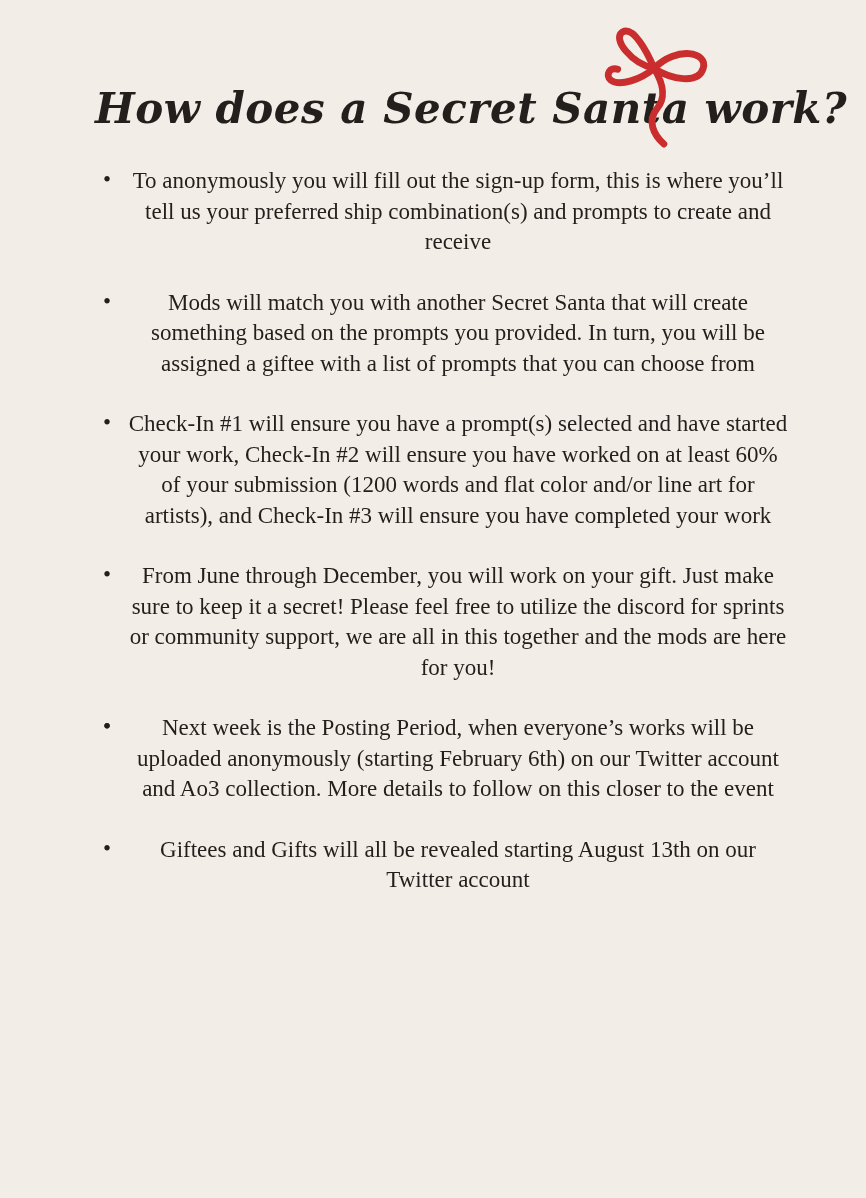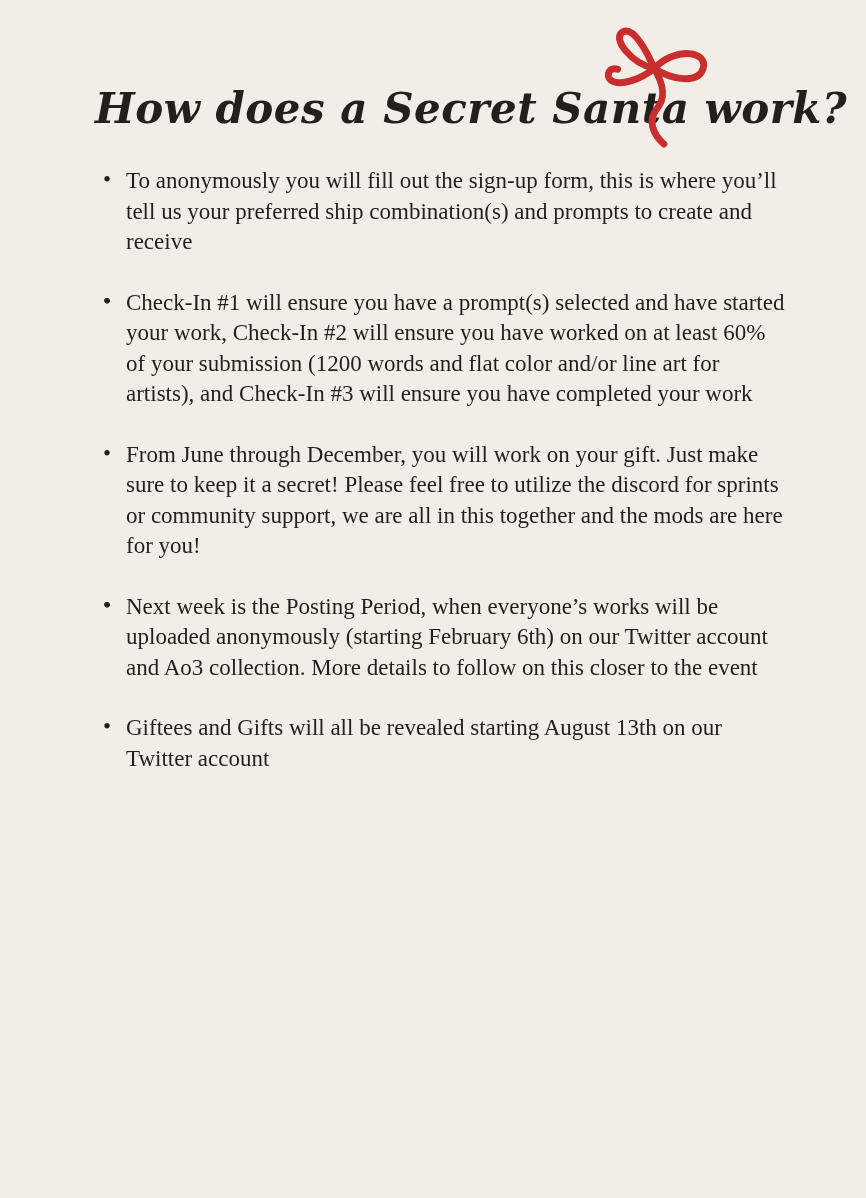--- a/index.html
+++ b/index.html
@@ -13,20 +13,21 @@
     background: var(--bg);
     position: relative;
     overflow: hidden;
     font-family: "Liberation Serif", serif;
     color: var(--ink);
   }
   .page {
     position: absolute;
     inset: 0;
     background: var(--bg);
+    text-align: center;
   }
   .title {
     position: absolute;
     left: 95px;
     top: 86px;
     font-family: "DejaVu Serif", serif;
     font-style: italic;
     font-weight: 600;
     font-size: 42px;
     line-height: 1.1;
@@ -89,20 +90,21 @@
     </svg>
   </div>
 
   <ul class="info-list">
     <li>
       <span class="dot">•</span>
       <span>To anonymously you will fill out the sign-up form, this is where you’ll tell us your preferred ship combination(s) and prompts to create and receive</span>
     </li>
     <li>
       <span class="dot">•</span>
+      <span>Mods will match you with another Secret Santa that will create something based on the prompts you provided. In turn, you will be assigned a giftee with a list of prompts that you can choose from</span>
     </li>
     <li>
       <span class="dot">•</span>
       <span>Check-In #1 will ensure you have a prompt(s) selected and have started your work, Check-In #2 will ensure you have worked on at least 60% of your submission (1200 words and flat color and/or line art for artists), and Check-In #3 will ensure you have completed your work</span>
     </li>
     <li>
       <span class="dot">•</span>
       <span>From June through December, you will work on your gift. Just make sure to keep it a secret! Please feel free to utilize the discord for sprints or community support, we are all in this together and the mods are here for you!</span>
     </li>
     <li>

